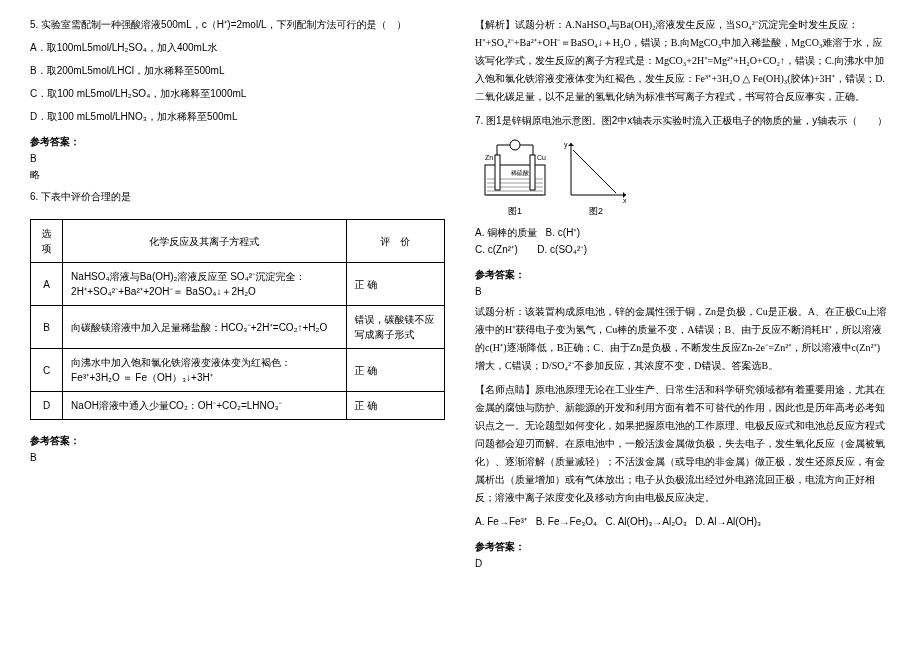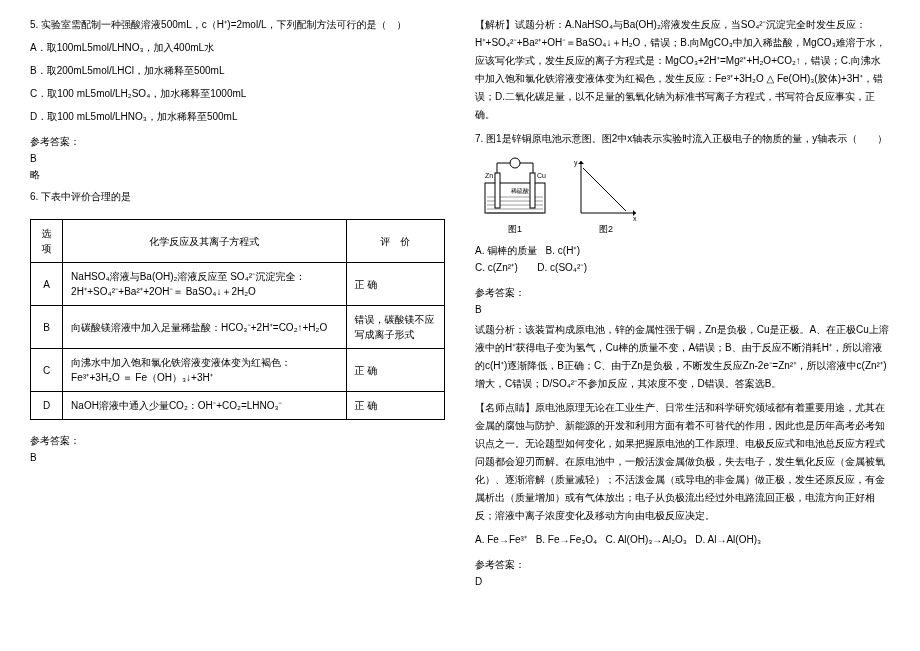--- a/index.html
+++ b/index.html
@@ -14,49 +14,49 @@
     .two-col {
       display: flex;
       gap: 30px;
     }
     .col {
       flex: 1;
       min-width: 0;
     }
     .q-text { margin: 6px 0; line-height: 1.7; }
     .option { margin: 6px 0 6px 0; line-height: 1.7; }
-    .ref-label { font-weight: normal; margin: 10px 0 4px; }
+    .ref-label { font-weight: bold; margin: 10px 0 4px; }
     .ref-ans { margin: 4px 0; }
     table.eval {
       border-collapse: collapse;
       width: 100%;
       margin: 14px 0;
     }
     table.eval td, table.eval th {
       border: 1px solid #000;
       padding: 6px 8px;
       font-size: 10px;
       text-align: left;
       vertical-align: middle;
       line-height: 1.5;
     }
     table.eval th { text-align: center; font-weight: normal; }
     .inline-svg { vertical-align: middle; }
-    .analysis { line-height: 1.8; margin: 6px 0; }
-    .fig-row { display: flex; align-items: center; gap: 16px; margin: 6px 0; }
+    .analysis { line-height: 1.8; margin: 6px 0; font-family: Liberation Serif, serif; }
+    .fig-row { display: flex; align-items: center; gap: 6px; margin: 6px 0; }
     .fig-cap { text-align: center; font-size: 9px; }
   </style>
 </head>
 <body>
 
 <div class="two-col">
 
   <div class="col">
     <div class="q-text">5. 实验室需配制一种强酸溶液500mL，c（H⁺)=2mol/L，下列配制方法可行的是（　）</div>
-    <div class="option">A．取100mL5mol/LHNO₃，加入400mL水</div>
+    <div class="option">A．取100mL5mol/LH₂SO₄，加入400mL水</div>
     <div class="option">B．取200mL5mol/LHCl，加水稀释至500mL</div>
     <div class="option">C．取100 mL5mol/LH₂SO₄，加水稀释至1000mL</div>
     <div class="option">D．取100 mL5mol/LHNO₃，加水稀释至500mL</div>
     <div class="ref-label">参考答案：</div>
     <div class="ref-ans">B</div>
     <div class="ref-ans">略</div>
 
     <div class="q-text">6. 下表中评价合理的是</div>
     <table class="eval">
       <tbody>

